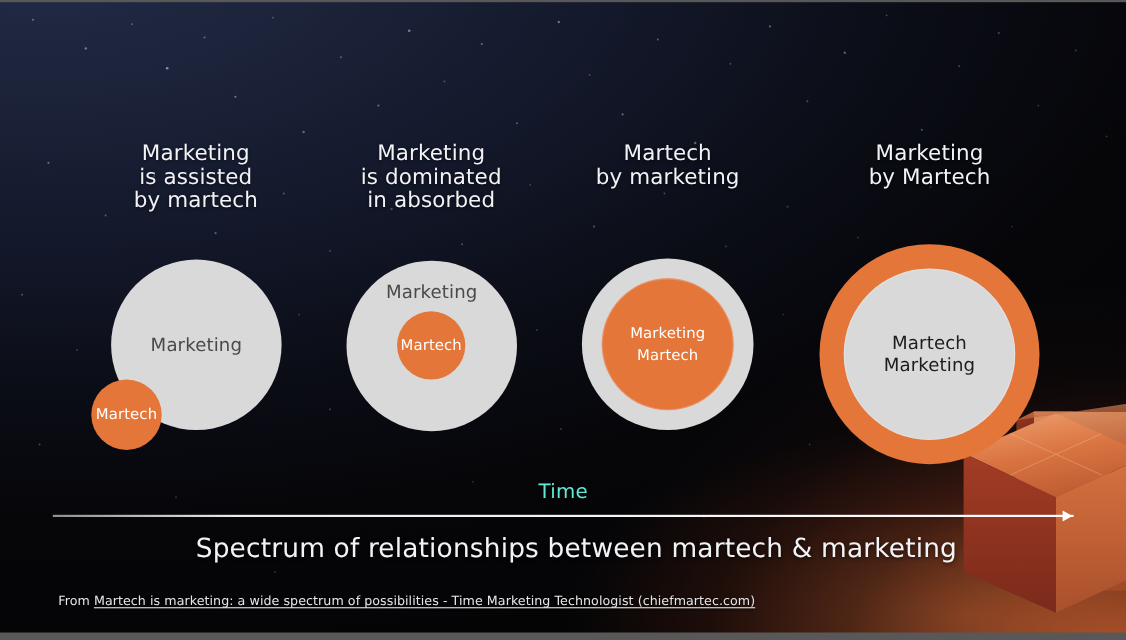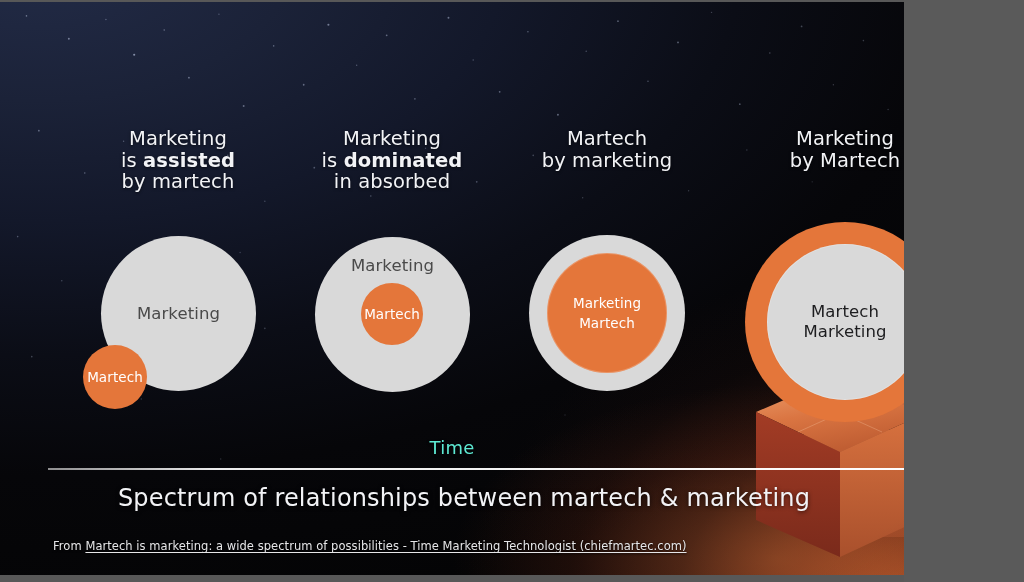--- a/index.html
+++ b/index.html
@@ -2,21 +2,21 @@
 <html><head>
 <meta charset="utf-8">
 <style>
   html, body {
     margin: 0;
     padding: 0;
     background: #5a5a5a;
   }
   #slide {
     position: relative;
-    width: 904px;
+    width: 1024px;
     height: 582px;
     overflow: hidden;
     font-family: "DejaVu Sans", "Liberation Sans", sans-serif;
     background: #0a0a0c;
   }
 
   
   .bg-base {
     position: absolute;
     inset: 0;
@@ -61,21 +61,21 @@
   .heading {
     position: absolute;
     text-align: center;
     color: #f2f3f6;
     font-size: 19.5px;
     line-height: 21.6px;
     letter-spacing: .1px;
     text-shadow: 0 1px 3px rgba(0,0,0,.6);
     white-space: nowrap;
   }
-  .heading b { font-weight: 700; }
+  .heading b { font-weight: 400; }
   .heading .ln { display: block; }
 
   
   .circle {
     position: absolute;
     border-radius: 50%;
     display: flex;
     align-items: center;
     justify-content: center;
     text-align: center;

